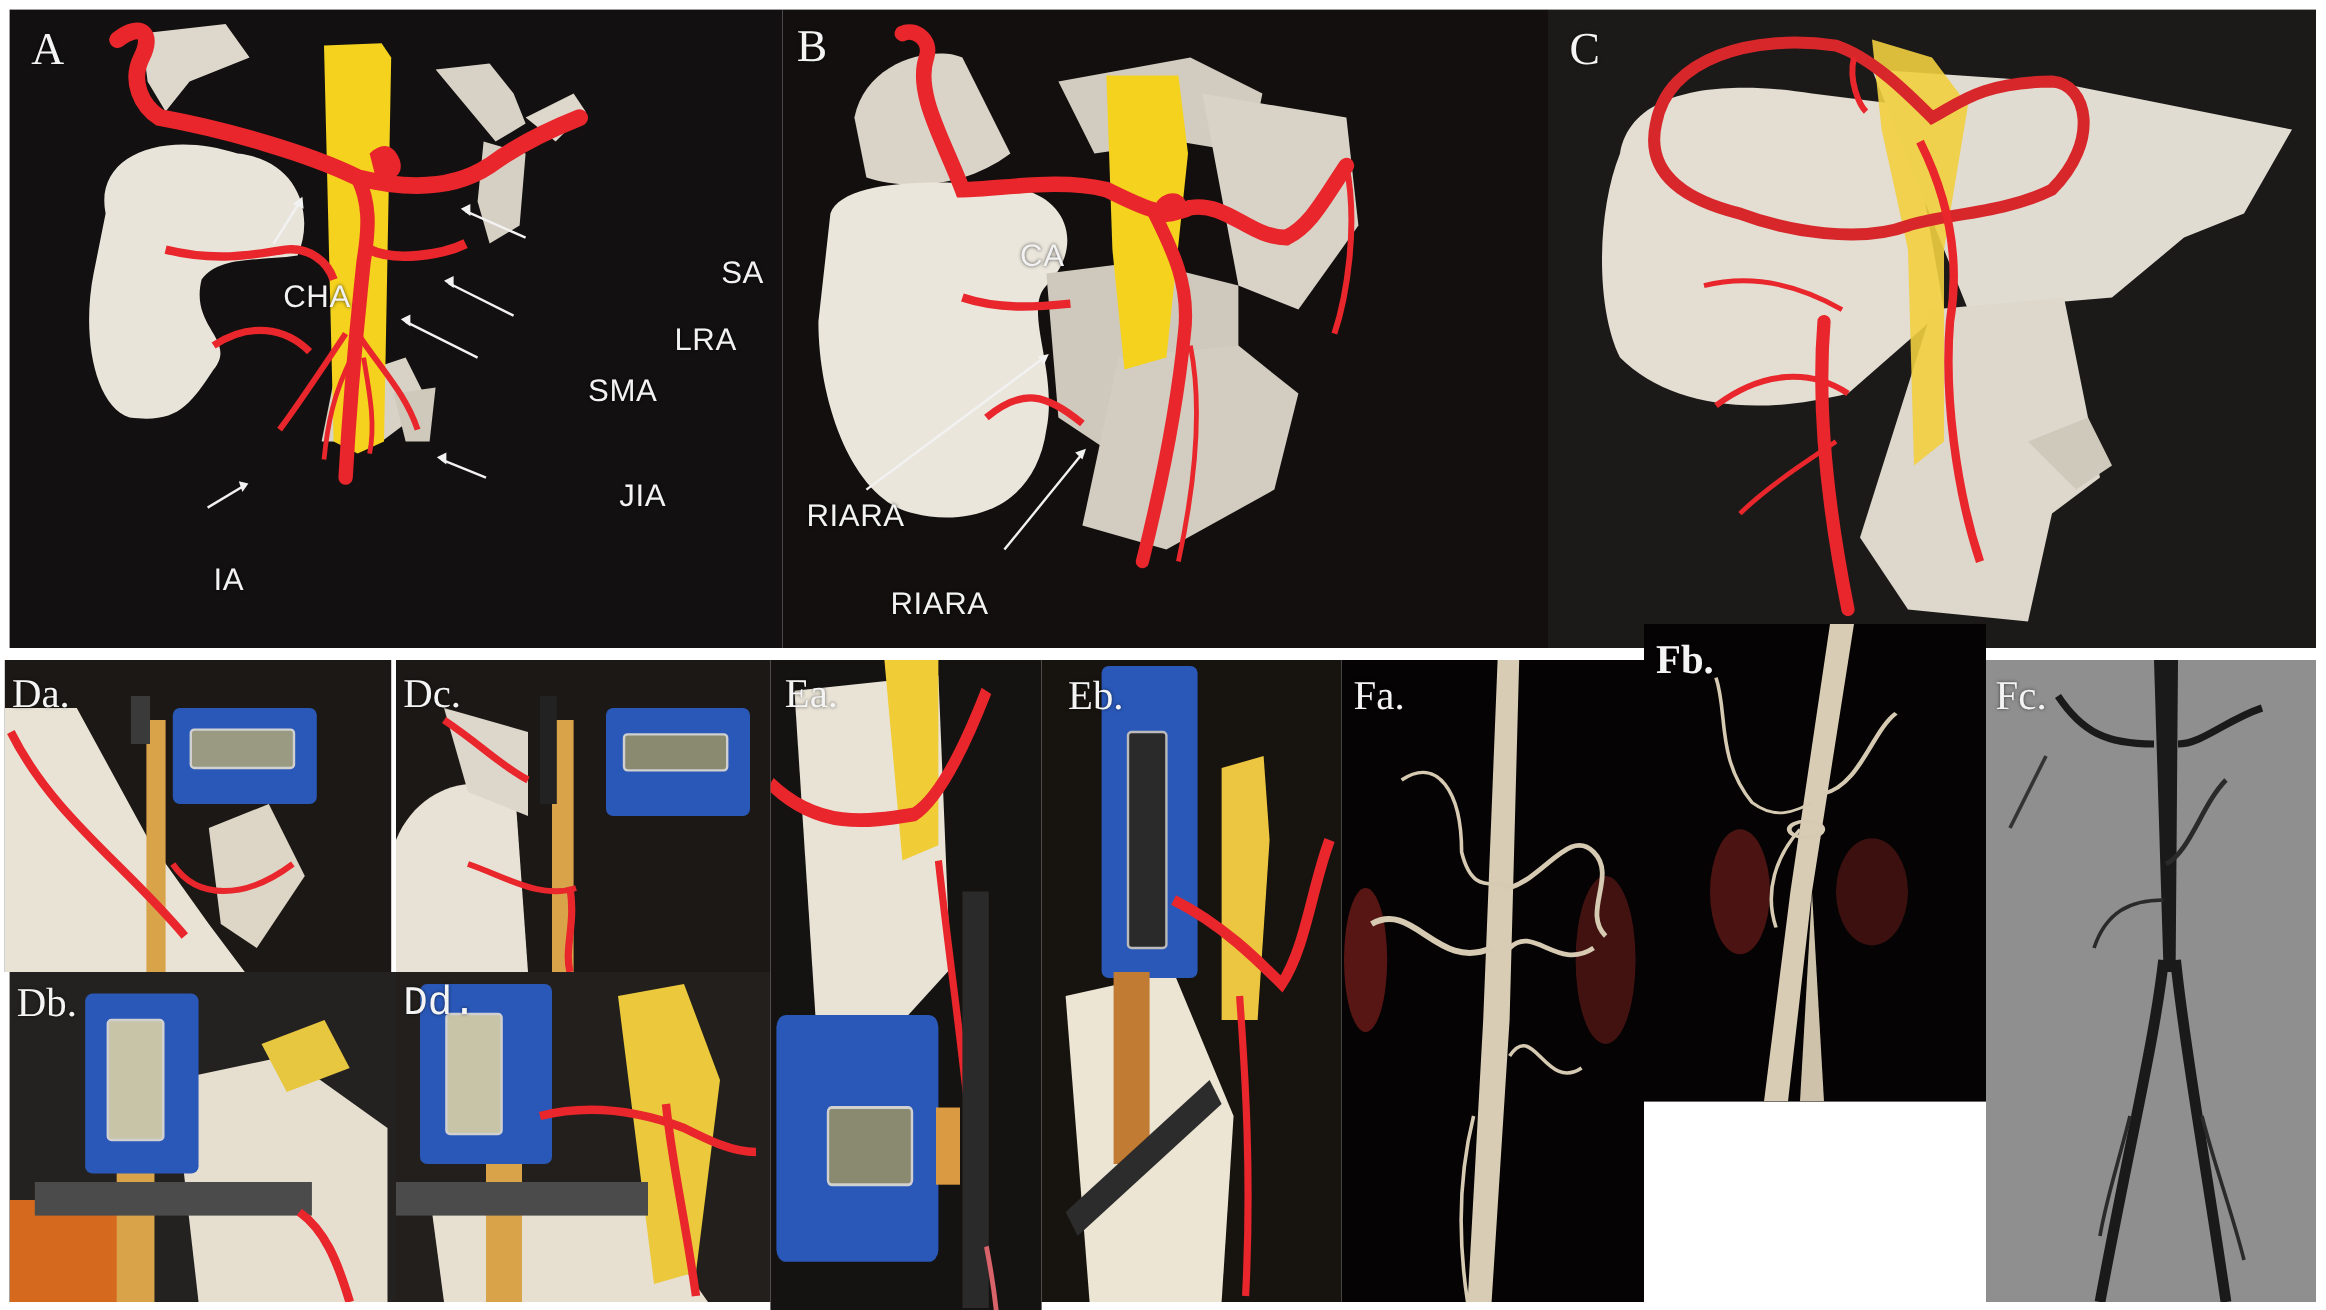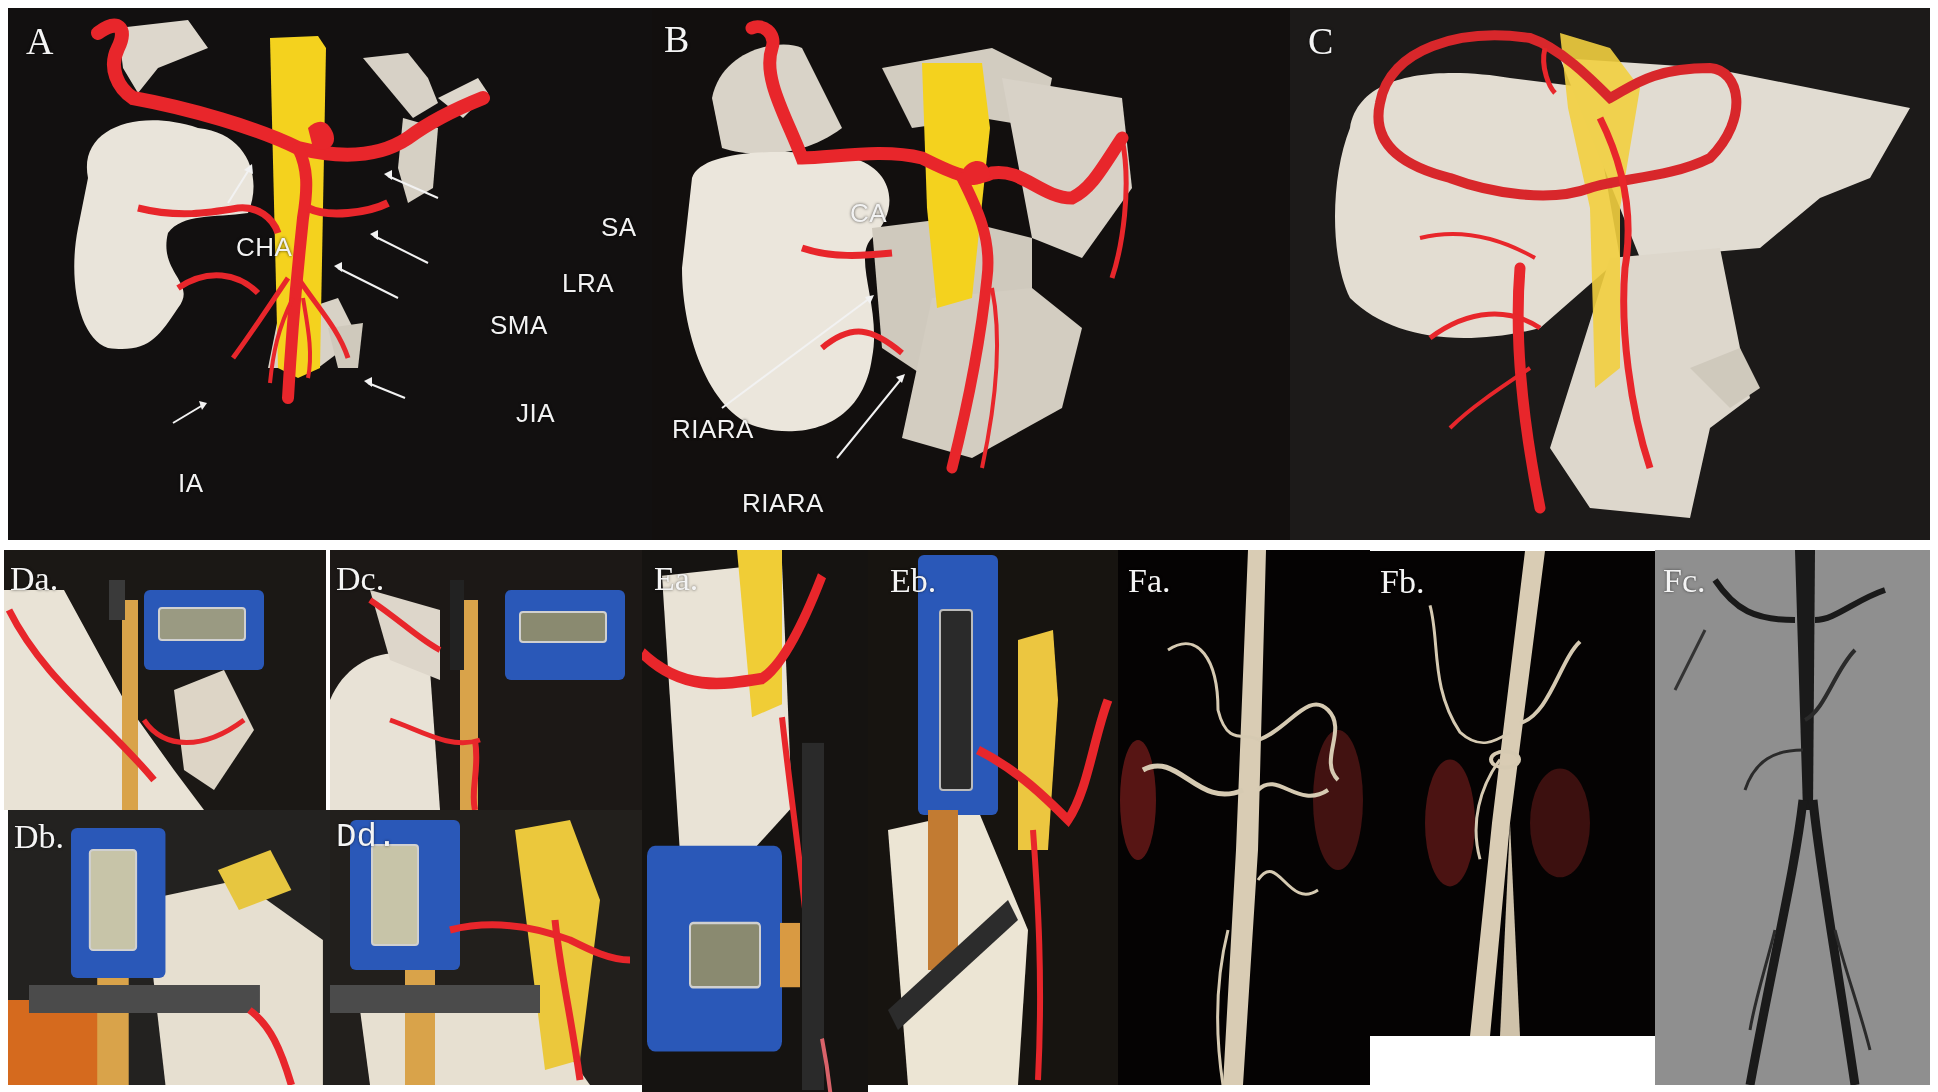--- a/index.html
+++ b/index.html
@@ -204,21 +204,21 @@
     <path d="M50,100 C80,80 100,110 100,160 C110,200 130,180 140,190" stroke="#d6cab2" stroke-width="3" fill="none"></path>
     <path d="M140,190 C170,180 190,140 210,160 C230,180 200,210 220,230" stroke="#d6cab2" stroke-width="4" fill="none"></path>
     <path d="M25,220 C60,200 80,260 125,240" stroke="#d6cab2" stroke-width="5" fill="none"></path>
     <path d="M140,240 C160,220 180,260 210,240" stroke="#d6cab2" stroke-width="4" fill="none"></path>
     <path d="M140,330 C160,300 170,360 200,340" stroke="#d6cab2" stroke-width="3" fill="none"></path>
     <path d="M110,380 C100,420 95,470 105,535" stroke="#d6cab2" stroke-width="3" fill="none"></path>
   </svg>
   <div class="plabel small" style="left:10px;top:14px;">Fa.</div>
 </div>
 
-<div class="panel" style="left:1370px;top:551px;width:285px;height:485px;background:#050303;">
+<div class="panel" style="left:1370px;top:520px;width:285px;height:398px;background:#050303;font-weight:bold;">
   <svg viewBox="0 0 285 535" preserveAspectRatio="none">
     <ellipse cx="80" cy="300" rx="25" ry="70" fill="#7a1e1c" opacity="0.6"></ellipse>
     <ellipse cx="190" cy="300" rx="30" ry="60" fill="#6a1c1a" opacity="0.55"></ellipse>
     <path d="M155,0 L175,0 L140,300 L120,535 L100,535 L122,300 Z" fill="#d9ccb4"></path>
     <path d="M140,300 L150,535 L130,535 Z" fill="#cfc2aa"></path>
     <path d="M60,60 C70,100 60,150 90,200 C110,220 125,210 140,200" stroke="#d6cab2" stroke-width="3" fill="none"></path>
     <path d="M150,190 C180,180 190,120 210,100" stroke="#d6cab2" stroke-width="4" fill="none"></path>
     <path d="M130,230 C110,260 100,300 110,340" stroke="#d6cab2" stroke-width="3" fill="none"></path>
     <ellipse cx="135" cy="230" rx="14" ry="9" fill="none" stroke="#d6cab2" stroke-width="4"></ellipse>
   </svg>

